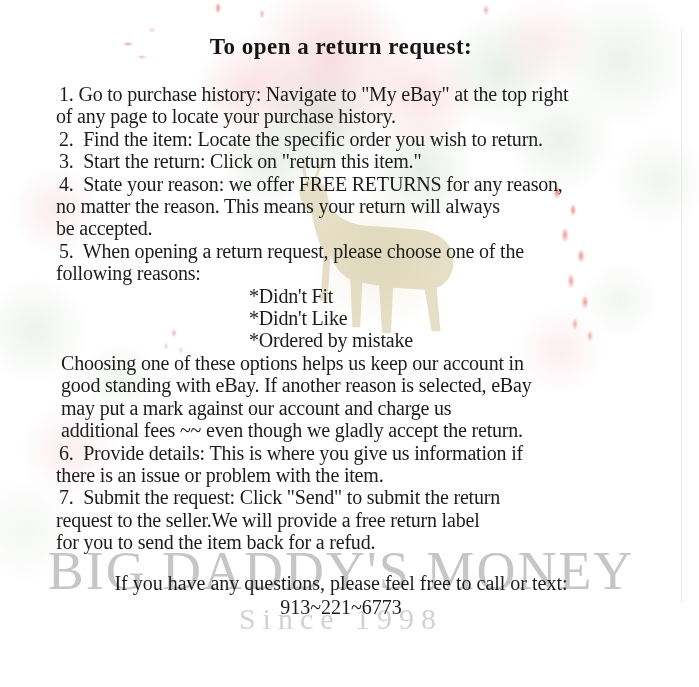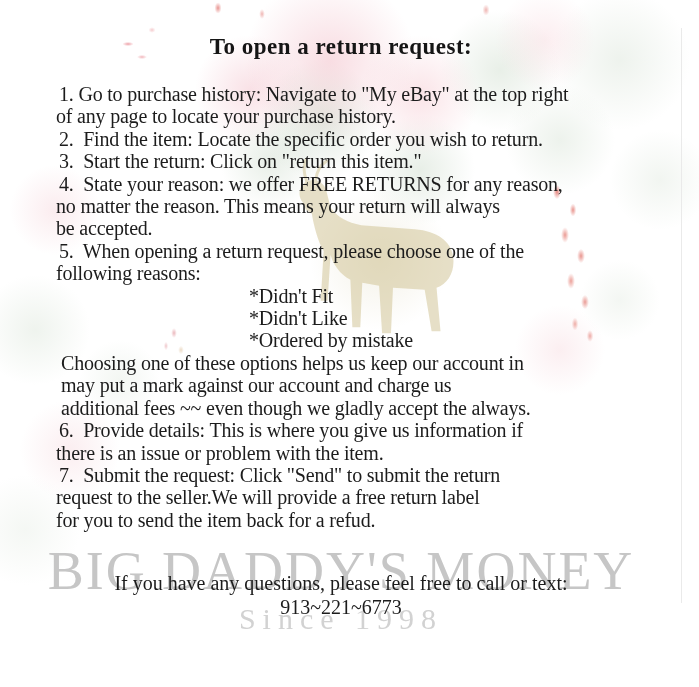--- a/index.html
+++ b/index.html
@@ -119,22 +119,23 @@
     <div class="ln in-num">3.  Start the return: Click on "return this item."</div>
     <div class="ln in-num">4.  State your reason: we offer FREE RETURNS for any reason,</div>
     <div class="ln in-cont">no matter the reason. This means your return will always</div>
     <div class="ln in-cont">be accepted.</div>
     <div class="ln in-num">5.  When opening a return request, please choose one of the</div>
     <div class="ln in-cont">following reasons:</div>
     <div class="ln in-star">*Didn't Fit</div>
     <div class="ln in-star">*Didn't Like</div>
     <div class="ln in-star">*Ordered by mistake</div>
     <div class="ln in-para">Choosing one of these options helps us keep our account in</div>
+    <div class="ln in-para">good standing with eBay. If another reason is selected, eBay</div>
     <div class="ln in-para">may put a mark against our account and charge us</div>
-    <div class="ln in-para">additional fees ~~ even though we gladly accept the always.</div>
+    <div class="ln in-para">additional fees ~~ even though we gladly accept the return.</div>
     <div class="ln in-num">6.  Provide details: This is where you give us information if</div>
     <div class="ln in-cont">there is an issue or problem with the item.</div>
     <div class="ln in-num">7.  Submit the request: Click "Send" to submit the return</div>
     <div class="ln in-cont">request to the seller.We will provide a free return label</div>
     <div class="ln in-cont">for you to send the item back for a refud.</div>
   </div>
 
   <div class="footer">
     <div>If you have any questions, please feel free to call or text:</div>
     <div>913~221~6773</div>

